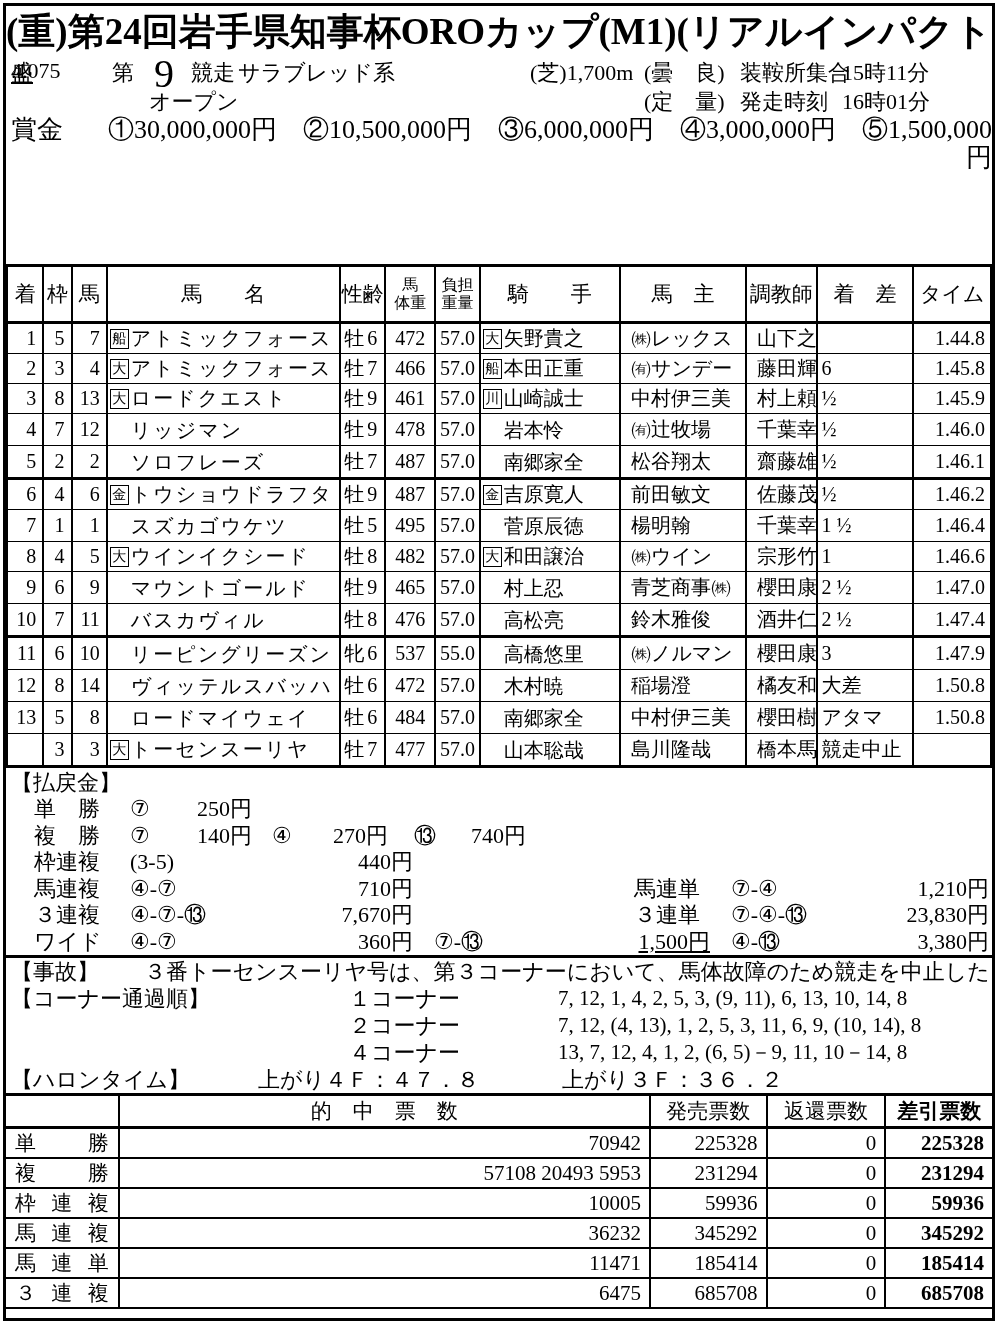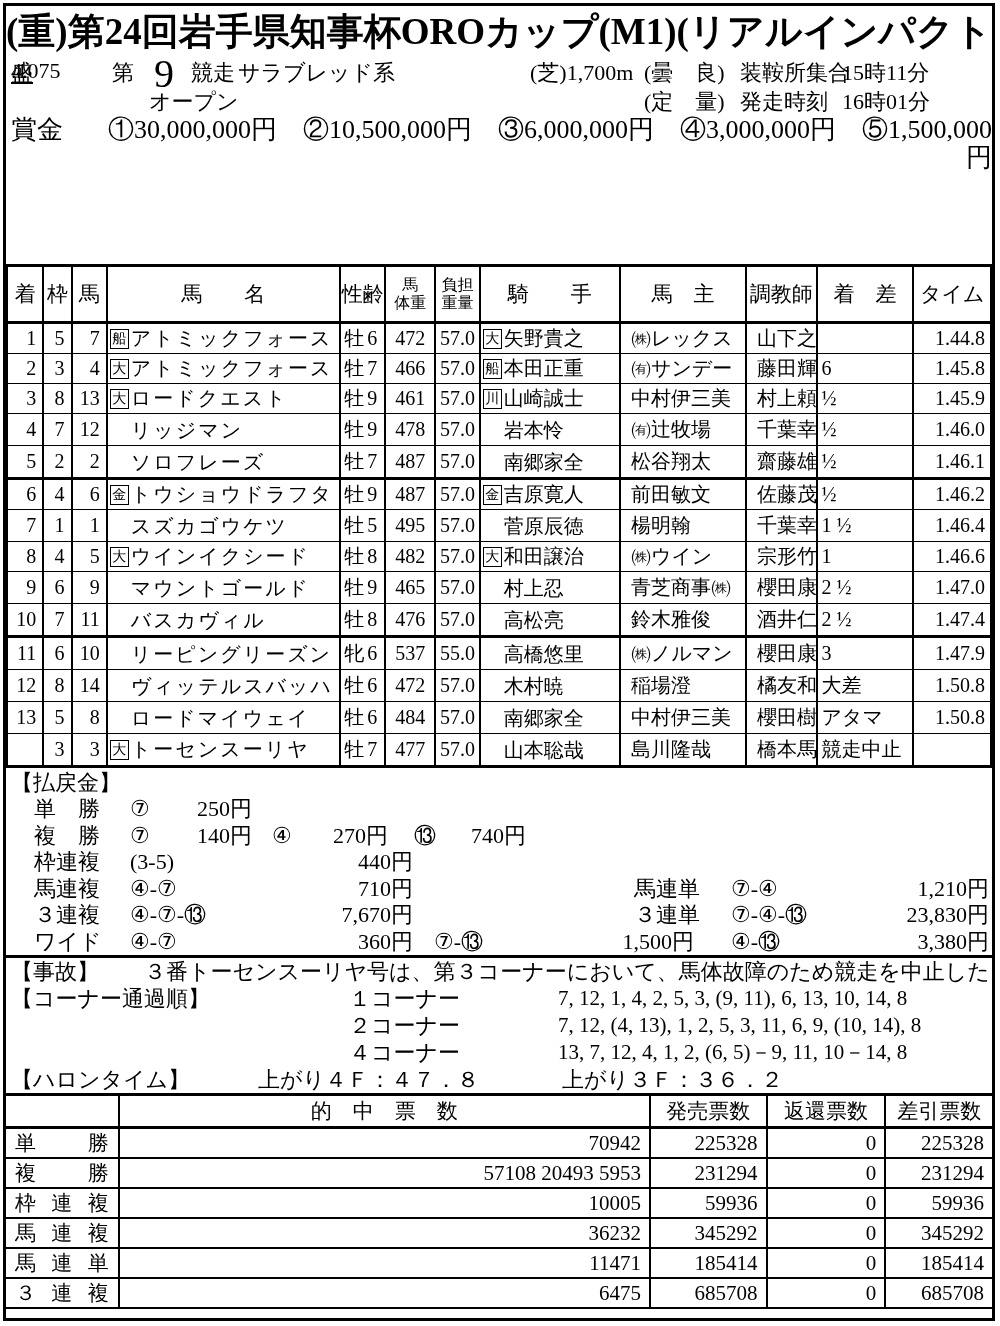--- a/index.html
+++ b/index.html
@@ -61,21 +61,21 @@
   .pay-line span{position:absolute;white-space:nowrap;}
   .p-label{left:28px;}
   .p-c1{left:124px;}
   .p-a1n{left:150px;width:96px;text-align:right;}
   .p-c2n{left:266px;}
   .p-a2n{left:300px;width:82px;text-align:right;}
   .p-c3n{left:408px;}
   .p-a3n{left:436px;width:84px;text-align:right;}
   .p-a1w{left:200px;width:207px;text-align:right;}
   .p-c2w{left:428px;}
-  .p-a2w{left:504px;width:184px;text-align:right;}
+  .p-a2w{left:520px;width:184px;text-align:right;text-decoration:underline;}
   .p-c3w{left:725px;}
   .p-a3w{left:800px;width:183px;text-align:right;}
   .p-label2{left:628px;}
   .p-c4{left:725px;}
   .p-a4{left:800px;width:183px;text-align:right;}
 
   
   .notes{font-size:22px;}
   .note-line{position:relative;height:27px;line-height:27px;}
   .note-line span{position:absolute;white-space:nowrap;}
@@ -87,21 +87,21 @@
   .fl-3f{left:556px;}
 
   
   .votes{border-top:3px solid #000;}
   .votes th,.votes td{border:2px solid #000;height:26px;font-size:21px;font-weight:normal;vertical-align:middle;white-space:nowrap;overflow:hidden;}
   .votes th{border-bottom:3px solid #000;text-align:center;}
   .votes .v-label{padding:0 9px;}
   .votes .v-label .spread{display:flex;justify-content:space-between;}
   .votes td.num{text-align:right;padding-right:8px;}
   .votes td:first-child,.votes th:first-child{border-left:none;}
-  .votes td:last-child,.votes th:last-child{border-right:none;}
+  .votes td:last-child,.votes th:last-child{border-right:none;font-weight:bold;}
 </style>
 </head>
 <body>
 
 <div class="page">
 
   <div class="title">(重)第24回岩手県知事杯OROカップ(M1)(リアルインパクト賞)</div>
 
   <div class="raceinfo">
     <span class="ri-code">

